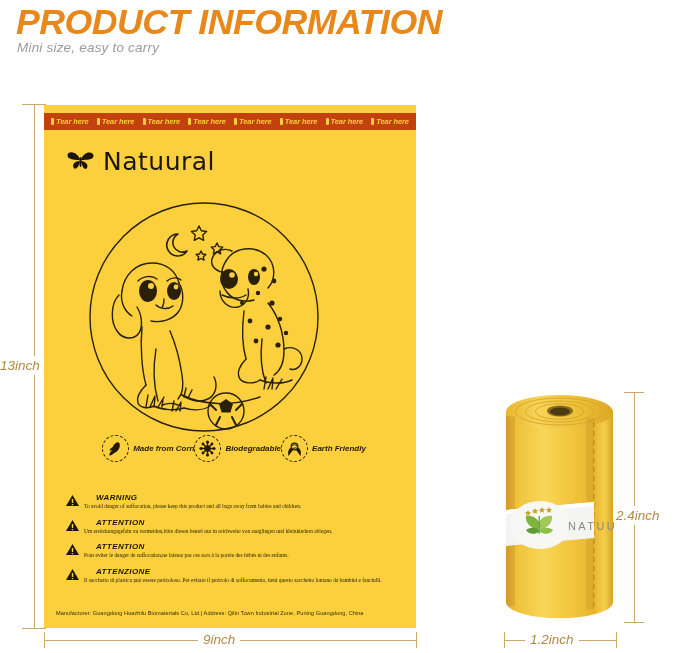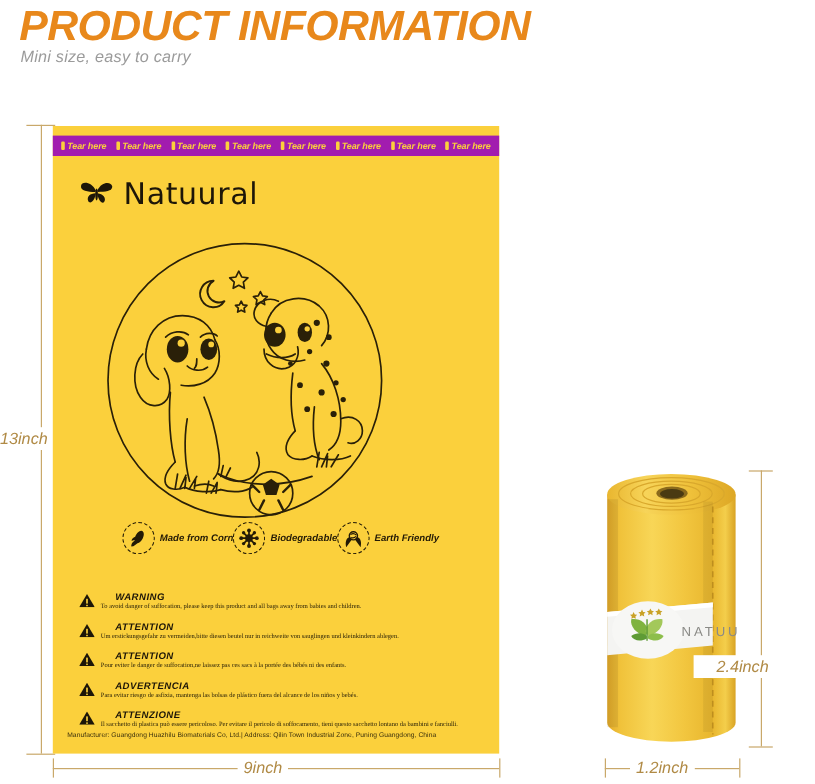--- a/index.html
+++ b/index.html
@@ -30,21 +30,21 @@
     position:absolute;font-size:13.5px;font-style:italic;
     color:#b08a45;white-space:nowrap;background:#fff;
   }
   
   #bag{
     position:absolute;left:44px;top:105px;width:372px;height:523px;
     background:#FBD03C;
   }
   #tear-strip{
     position:absolute;left:0;top:8px;width:100%;height:17px;
-    background:#a21caf;display:flex;align-items:center;
+    background:#c2410c;display:flex;align-items:center;
     justify-content:space-around;padding:0 3px;box-sizing:border-box;
   }
   .tear-item{display:flex;align-items:center;gap:2px;}
   .tear-mark{
     width:3px;height:7px;background:#FBD03C;border-radius:1px;
     display:inline-block;
   }
   .tear-text{
     font-size:7.5px;font-weight:bold;font-style:italic;color:#FBD03C;
     letter-spacing:-0.1px;white-space:nowrap;
@@ -315,31 +315,20 @@
         <div class="warn-body">Pour eviter le danger de suffocation,ne laissez pas ces sacs à la portée des bébés ni des enfants.</div>
       </div>
     </div>
     <div class="warn-row">
       <svg class="warn-tri" width="13" height="11" viewBox="0 0 13 11">
         <path d="M6.5 0 L13 11 L0 11 Z" fill="#1d1608"></path>
         <rect x="5.8" y="4" width="1.4" height="4" fill="#FBD03C"></rect>
         <rect x="5.8" y="9" width="1.4" height="1.2" fill="#FBD03C"></rect>
       </svg>
       <div>
-        <div class="warn-title">ADVERTENCIA</div>
-        <div class="warn-body">Para evitar riesgo de asfixia, mantenga las bolsas de plástico fuera del alcance de los niños y bebés.</div>
-      </div>
-    </div>
-    <div class="warn-row">
-      <svg class="warn-tri" width="13" height="11" viewBox="0 0 13 11">
-        <path d="M6.5 0 L13 11 L0 11 Z" fill="#1d1608"></path>
-        <rect x="5.8" y="4" width="1.4" height="4" fill="#FBD03C"></rect>
-        <rect x="5.8" y="9" width="1.4" height="1.2" fill="#FBD03C"></rect>
-      </svg>
-      <div>
         <div class="warn-title">ATTENZIONE</div>
         <div class="warn-body">Il sacchetto di plastica può essere pericoloso. Per evitare il pericolo di soffocamento, tieni questo sacchetto lontano da bambini e fanciulli.</div>
       </div>
     </div>
   </div>
 
   <div id="manufacturer">Manufacturer: Guangdong Huazhilu Biomaterials Co, Ltd.| Address: Qilin Town Industrial Zone, Puning Guangdong, China</div>
 </div>
 
 <div class="dim-line dim-h" style="left:44px;top:640px;width:372px;"></div>
@@ -403,18 +392,18 @@
     <path d="M33 118 l1 2 2 .3 -1.5 1.4 .4 2 -1.9-1 -1.9 1 .4-2 -1.5-1.4 2-.3 z"></path>
     <path d="M40 117 l1 2 2 .3 -1.5 1.4 .4 2 -1.9-1 -1.9 1 .4-2 -1.5-1.4 2-.3 z"></path>
     <path d="M47 117 l1 2 2 .3 -1.5 1.4 .4 2 -1.9-1 -1.9 1 .4-2 -1.5-1.4 2-.3 z"></path>
   </g>
   <text x="66" y="140" font-family="Liberation Sans, sans-serif" font-size="11" letter-spacing="2.4" fill="#8a8a86">NATUUR</text>
 </svg>
 
 <div class="dim-line dim-v" style="left:634px;top:392px;height:230px;"></div>
 <div class="cap-h" style="left:624px;top:392px;width:20px;"></div>
 <div class="cap-h" style="left:624px;top:622px;width:20px;"></div>
-<div class="dim-label" style="left:578px;top:506px;padding:2px 19px;margin-top:40px;">2.4inch</div>
+<div class="dim-label" style="left:614px;top:506px;padding:2px 2px;">2.4inch</div>
 
 <div class="dim-line dim-h" style="left:504px;top:640px;width:112px;"></div>
 <div class="cap-v" style="left:504px;top:632px;height:16px;"></div>
 <div class="cap-v" style="left:616px;top:632px;height:16px;"></div>
 <div class="dim-label" style="left:525px;top:632px;padding:0 5px;">1.2inch</div>
 
 </body></html>

